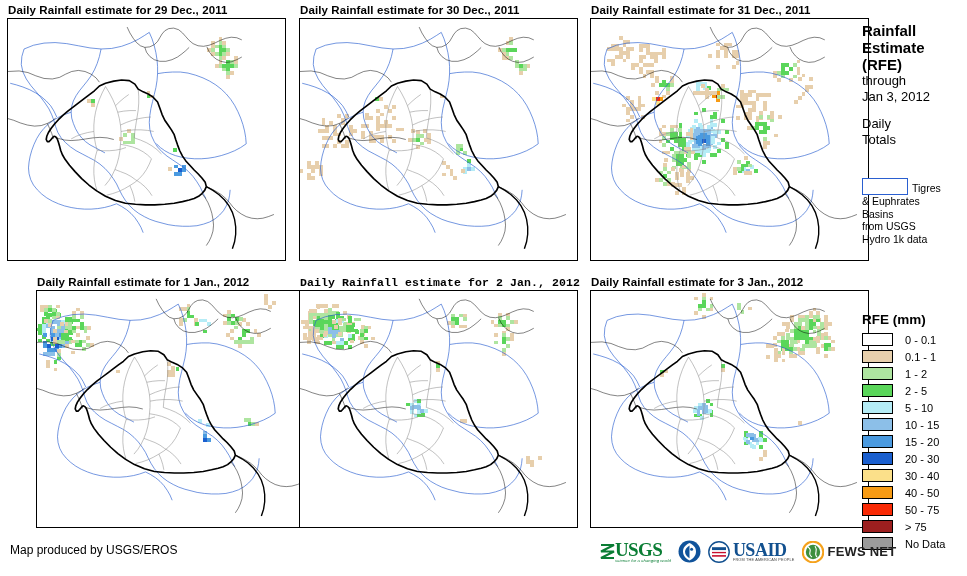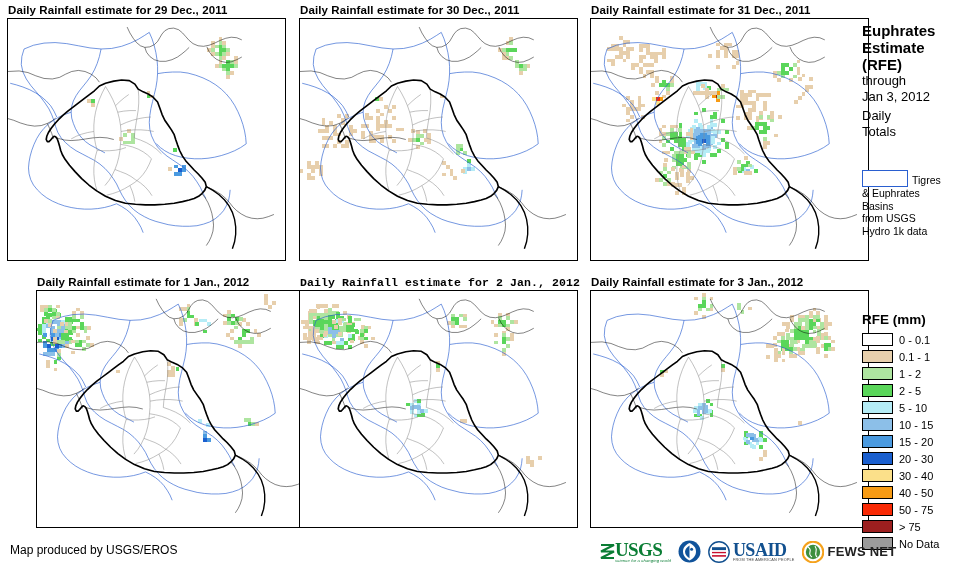--- a/index.html
+++ b/index.html
@@ -21,39 +21,39 @@
     border:1px solid #000;background:#fff;overflow:hidden;
     box-sizing:border-box;
   }
   .row2 .map-frame{height:238px;}
   svg.mapsvg{display:block;width:100%;height:100%;}
 
   
   #info-col{position:absolute;left:862px;top:22px;width:105px;}
   .info-title{font-size:15px;font-weight:bold;line-height:17px;margin:0;}
   .info-sub{font-size:13px;line-height:16px;margin:0;}
-  .info-block{margin-top:3px;font-size:13px;line-height:16px;}
+  .info-block{margin-top:11px;font-size:13px;line-height:16px;}
   .basin-key{margin-top:30px;font-size:10.5px;line-height:12.5px;}
   .basin-swatch{
     display:inline-block;width:44px;height:15px;
     border:1.5px solid #2a5fd0;background:#fff;vertical-align:-3px;
     margin-right:4px;
   }
   .basin-text-inline{font-size:10.5px;}
   .basin-lines{font-size:10.5px;line-height:12.5px;}
 
   
   #rfe-legend{position:absolute;left:862px;top:312px;width:105px;}
   .legend-head{font-size:13.5px;font-weight:bold;margin:0 16px 5px 0;}
   .legend-row{display:flex;align-items:center;height:15px;margin-bottom:2px;}
   .legend-swatch{
     width:31px;height:13px;border:1px solid #000;box-sizing:border-box;
     flex:none;
   }
-  .legend-label{font-size:11px;white-space:nowrap;padding-left:6px;}
+  .legend-label{font-size:11px;margin-left:6px;white-space:nowrap;padding-left:6px;}
 
   
   #credit{position:absolute;left:10px;top:543px;font-size:12px;}
   #logos{position:absolute;left:600px;top:540px;display:flex;align-items:center;gap:7px;}
   .logo-usgs{display:flex;align-items:center;}
   .usgs-wave{width:15px;height:17px;flex:none;}
   .usgs-word{font-size:19px;font-weight:bold;color:#0a7d34;letter-spacing:-0.6px;line-height:17px;font-family:"Liberation Serif",serif;}
   .usgs-tag{font-size:4.2px;color:#0a7d34;font-style:italic;letter-spacing:0.1px;}
   .logo-noaa,.logo-usaid-seal,.logo-fews{flex:none;}
   .usaid-word{font-size:18px;font-weight:bold;color:#12508f;letter-spacing:-0.5px;line-height:16px;font-family:"Liberation Serif",serif;}
@@ -1668,21 +1668,21 @@
             <path d="M440,622 L420,634 L400,644 L378,652 L356,658"></path>
           </g>
           <path d="M312,268 L330,250 L352,240 L382,232 L410,228 L438,230 L458,243 L470,262 L488,272 L506,280 L524,292 L540,310 L548,332 L556,356 L566,378 L578,396 L590,414 L600,432 L606,452 L612,470 L620,492 L630,512 L642,530 L658,548 L672,564 L686,578 L700,594 L712,610 L716,626 L710,640 L700,652 L688,662 L672,670 L654,676 L630,682 L600,688 L566,692 L530,694 L496,694 L460,692 L424,688 L388,678 L352,662 L320,642 L292,620 L266,596 L242,570 L222,546 L206,524 L196,506 L190,490 L186,474 L182,460 L178,448 L172,440 L166,438 L160,444 L154,452 L148,458 L142,458 L138,450 L140,438 L146,424 L156,408 L168,392 L182,376 L198,360 L216,344 L236,328 L256,312 L276,296 L294,282 Z" fill="none" stroke="#000000" stroke-width="6" stroke-linejoin="round"></path>
           <path d="M716,626 L740,640 L762,656 L782,676 L798,698 L810,722 L818,748 L822,776 L822,804 L818,832 L810,858" fill="none" stroke="#000" stroke-width="5"></path>
         </svg>
       </div>
     </div>
   </div>
 
 <div id="info-col">
-  <p class="info-title">Euphrates</p>
+  <p class="info-title">Rainfall</p>
   <p class="info-title">Estimate</p>
   <p class="info-title">(RFE)</p>
   <p class="info-sub">through</p>
   <p class="info-sub">Jan 3, 2012</p>
   <div class="info-block">
     <div>Daily</div>
     <div>Totals</div>
   </div>
   <div class="basin-key">
     <div>

